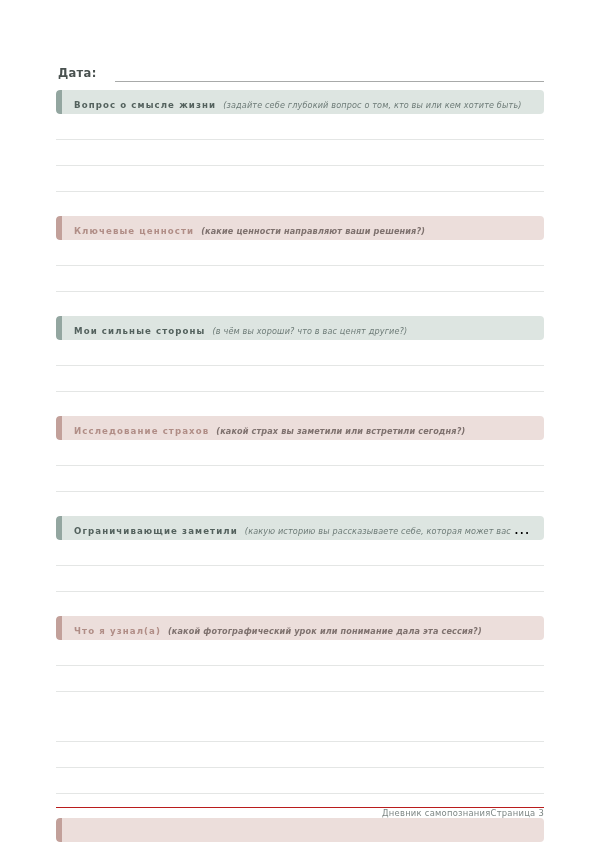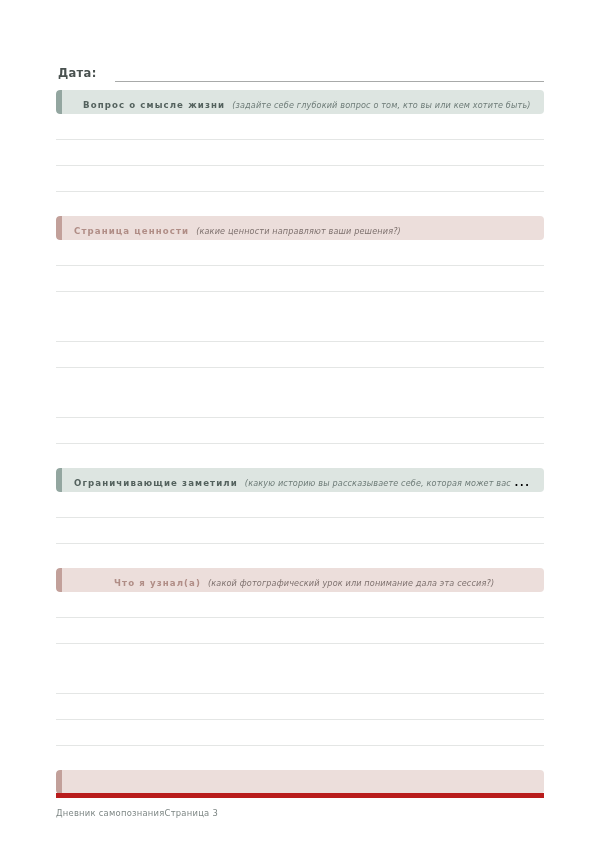--- a/index.html
+++ b/index.html
@@ -100,107 +100,115 @@
   
   .sage .band { background: #dde5e1; }
   .sage .accent { background: #93a6a0; }
   .sage .band-title { color: #53615d; }
   .sage .band-hint { color: #6d7b77; }
 
   
   .rose .band { background: #ecdedb; }
   .rose .accent { background: #c2a09a; }
   .rose .band-title { color: #b08d86; }
-  .rose .band-hint { color: #7e716e; }
+  .rose .band-hint { color: #7e716e; font-weight: bold; }
 
   
   .lines { padding-top: 0; }
   .wline {
     height: 25px;
     border-bottom: 1px solid #e4e6e5;
   }
   .gap { height: 24px; }
 
   
   .footer {
     position: absolute;
     left: 56px;
     right: 56px;
     bottom: 30px;
-    border-top: 5px solid #b91c1c;
-    padding-top: 10px;
+    border-top: 1px solid #b91c1c;
+    padding-top: 0;
     display: flex;
-    justify-content: flex-start;
+    justify-content: flex-end;
     align-items: center;
     font-size: 8.4px;
     color: #7d8684;
     letter-spacing: 0.25px;
   }
 </style>
 </head>
 <body>
 
 <div class="page">
 
   <div class="date-row">
     <span class="date-label">Дата:</span>
     <span class="date-line"></span>
   </div>
 
   <div class="sections">
       <div class="section sage">
-        <div class="band" style="background: rgb(221, 229, 225); padding-left: 9px;">
+        <div class="band" style="background: rgb(221, 229, 225);">
           <span class="accent" style="background: rgb(147, 166, 160);"></span>
           <span class="band-text"><span class="band-title">Вопрос о смысле жизни</span><span class="band-hint">(задайте себе глубокий вопрос о том, кто вы или кем хотите быть)</span></span>
         </div>
         <div class="lines">
           <div class="wline"></div>
           <div class="wline"></div>
           <div class="wline"></div>
         </div>
         <div class="gap"></div>
       </div>
       <div class="section rose">
         <div class="band" style="background: rgb(236, 222, 219);">
           <span class="accent" style="background: rgb(194, 160, 154);"></span>
-          <span class="band-text"><span class="band-title">Страница ценности</span><span class="band-hint">(какие ценности направляют ваши решения?)</span></span>
-        </div>
-        <div class="lines">
-          <div class="wline"></div>
-          <div class="wline"></div>
-        </div>
-        <div class="gap"></div>
-      </div>
-      <div class="section sage">
-        <div class="lines">
-          <div class="wline"></div>
-          <div class="wline"></div>
-        </div>
-        <div class="gap"></div>
-      </div>
-      <div class="section rose">
+          <span class="band-text"><span class="band-title">Ключевые ценности</span><span class="band-hint">(какие ценности направляют ваши решения?)</span></span>
+        </div>
+        <div class="lines">
+          <div class="wline"></div>
+          <div class="wline"></div>
+        </div>
+        <div class="gap"></div>
+      </div>
+      <div class="section sage">
+        <div class="band" style="background: rgb(221, 229, 225);">
+          <span class="accent" style="background: rgb(147, 166, 160);"></span>
+          <span class="band-text"><span class="band-title">Мои сильные стороны</span><span class="band-hint">(в чём вы хороши? что в вас ценят другие?)</span></span>
+        </div>
+        <div class="lines">
+          <div class="wline"></div>
+          <div class="wline"></div>
+        </div>
+        <div class="gap"></div>
+      </div>
+      <div class="section rose">
+        <div class="band" style="background: rgb(236, 222, 219);">
+          <span class="accent" style="background: rgb(194, 160, 154);"></span>
+          <span class="band-text"><span class="band-title">Исследование страхов</span><span class="band-hint">(какой страх вы заметили или встретили сегодня?)</span></span>
+        </div>
         <div class="lines">
           <div class="wline"></div>
           <div class="wline"></div>
         </div>
         <div class="gap"></div>
       </div>
       <div class="section sage">
         <div class="band" style="background: rgb(221, 229, 225);">
           <span class="accent" style="background: rgb(147, 166, 160);"></span>
           <span class="band-text"><span class="band-title">Ограничивающие заметили</span><span class="band-hint">(какую историю вы рассказываете себе, которая может вас сдержать?)</span></span>
         </div>
         <div class="lines">
           <div class="wline"></div>
           <div class="wline"></div>
         </div>
         <div class="gap"></div>
       </div>
       <div class="section rose">
-        <div class="band" style="background: rgb(236, 222, 219); padding-left: 40px;">
+        <div class="band" style="background: rgb(236, 222, 219);">
           <span class="accent" style="background: rgb(194, 160, 154);"></span>
           <span class="band-text"><span class="band-title">Что я узнал(а)</span><span class="band-hint">(какой фотографический урок или понимание дала эта сессия?)</span></span>
         </div>
         <div class="lines">
           <div class="wline"></div>
           <div class="wline"></div>
         </div>
         <div class="gap"></div>
       </div>
       <div class="section sage">

